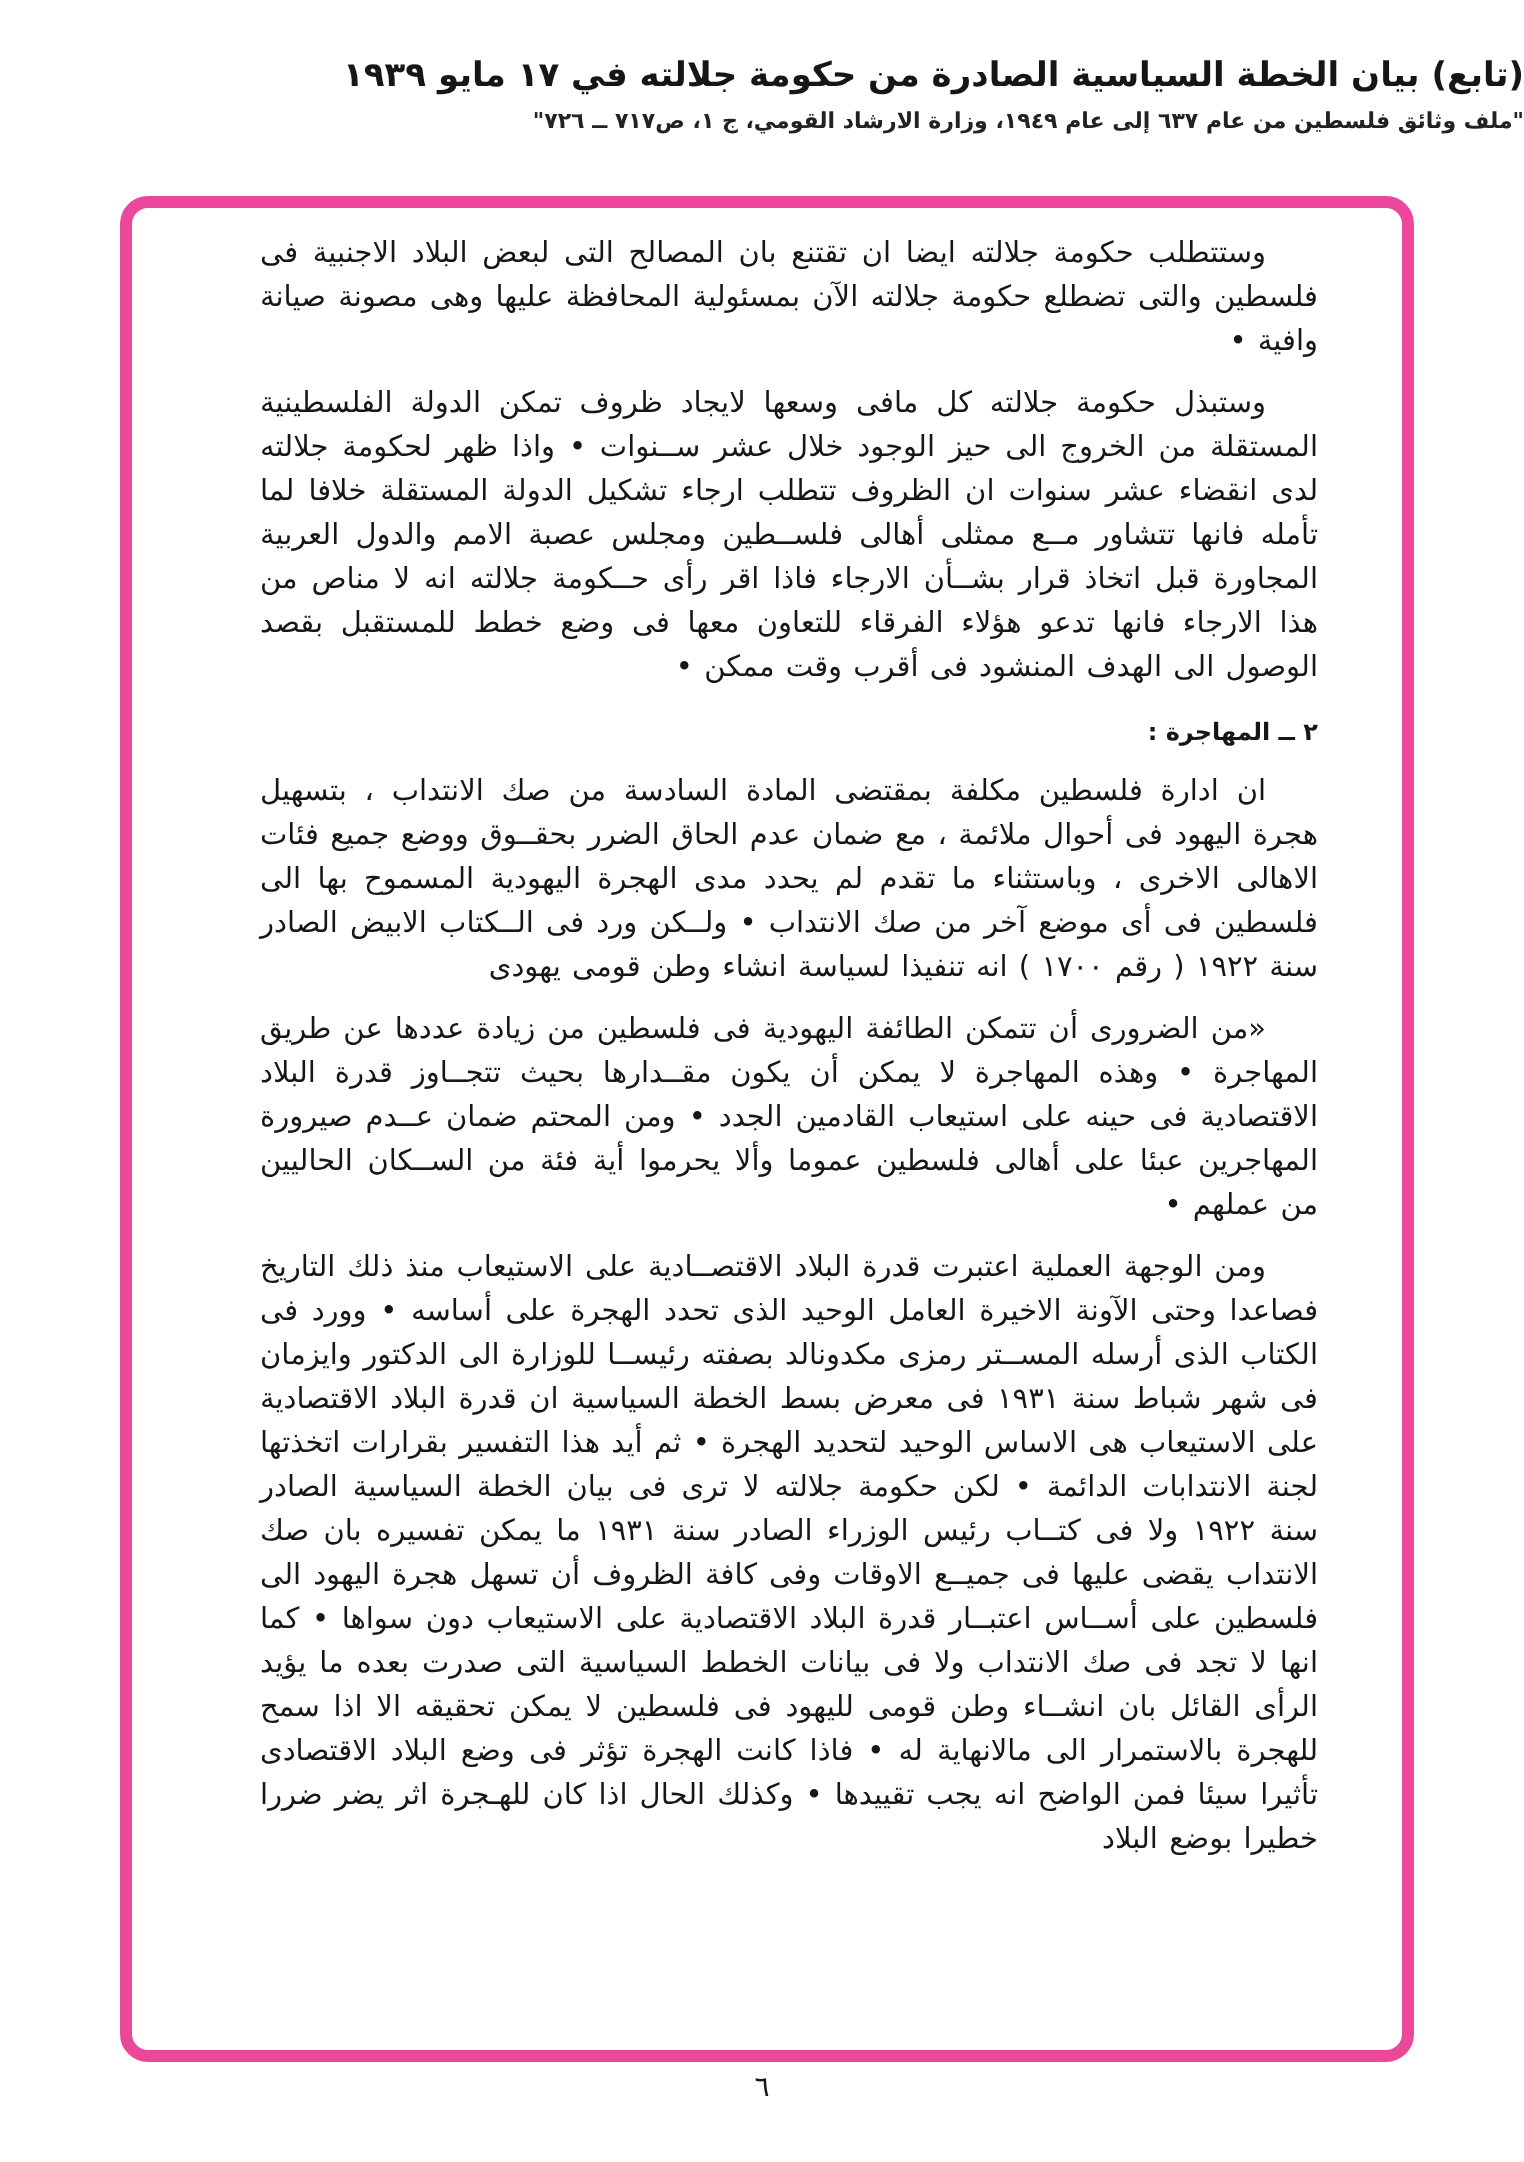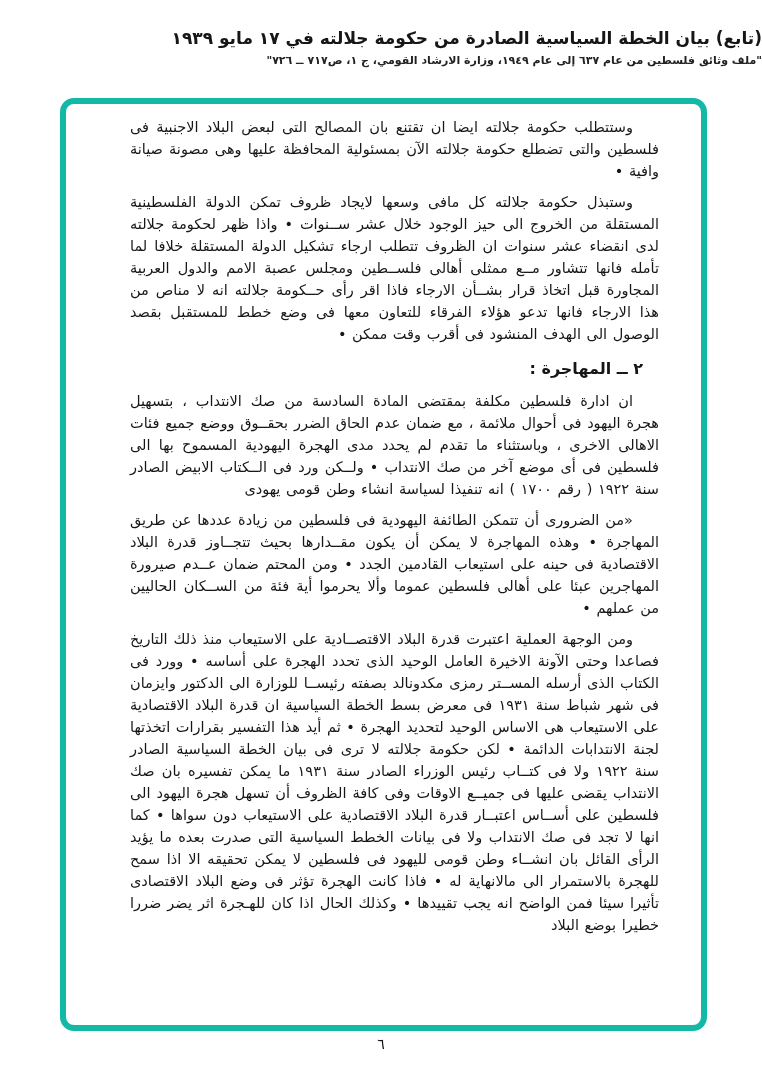--- a/index.html
+++ b/index.html
@@ -35,37 +35,37 @@
     font-weight: bold;
     color: #222222;
   }
   .content-box {
     position: absolute;
     left: 60px;
     top: 98px;
     width: 647px;
     height: 933px;
     box-sizing: border-box;
-    border: 6px solid #14b8a6;
+    border: 6px solid #ec4899;
     border-radius: 14px;
     padding: 12px 42px 10px 64px;
     overflow: hidden;
     background: #ffffff;
   }
   .content-box p {
     margin: 0 0 9px 0;
     font-size: 14.5px;
     line-height: 22px;
     text-align: justify;
     text-indent: 26px;
     word-spacing: 1px;
   }
   .section-heading {
-    margin: 14px 16px 12px 0;
-    font-size: 16px;
+    margin: 14px 0 12px 0;
+    font-size: 12px;
     font-weight: bold;
   }
   .footer {
     position: absolute;
     top: 1036px;
     left: 0;
     width: 762px;
     text-align: center;
     font-size: 14px;
     color: #161616;

